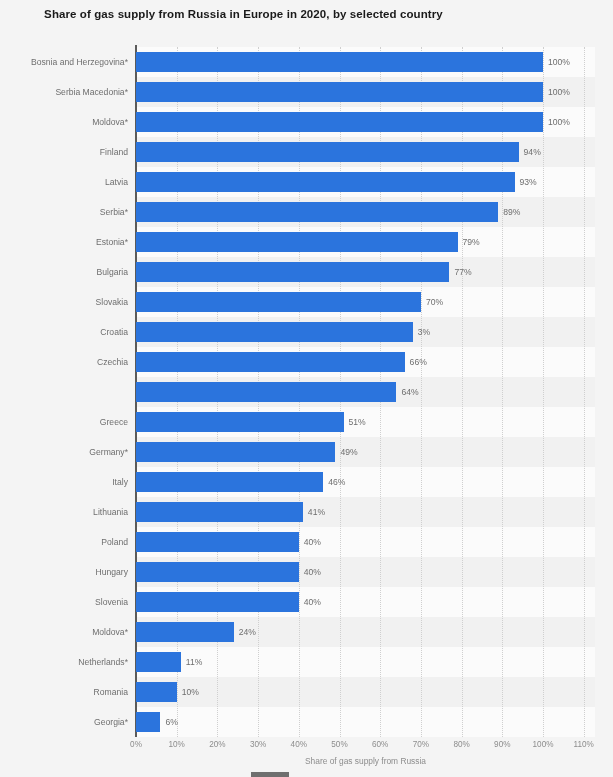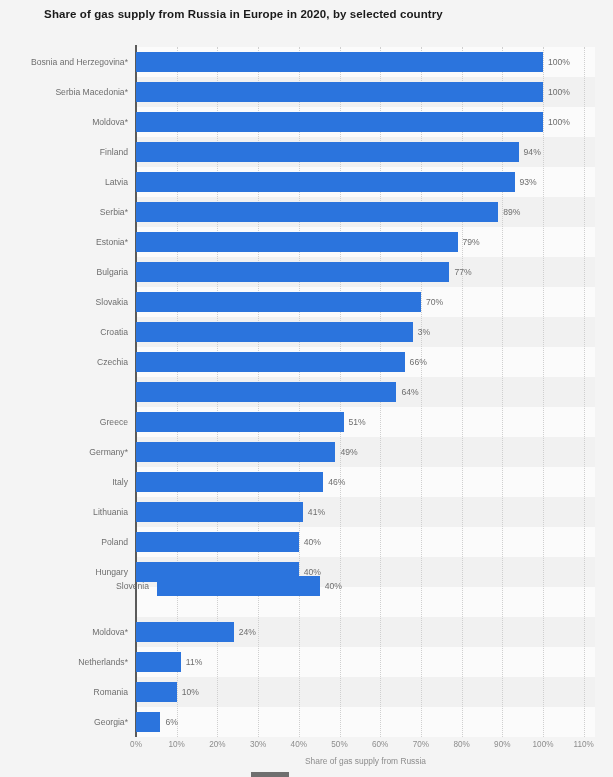--- a/index.html
+++ b/index.html
@@ -280,21 +280,21 @@
       <div class="bar-row" style="top: 487px;">
         <div class="cat-label">Poland</div>
         <div class="bar" style="width: 162.8px; background: rgb(43, 116, 221);"></div>
         <div class="bar-value" style="left: 298.8px;">40%</div>
       </div>
       <div class="bar-row" style="top: 517px;">
         <div class="cat-label">Hungary</div>
         <div class="bar" style="width: 162.8px; background: rgb(43, 116, 221);"></div>
         <div class="bar-value" style="left: 298.8px;">40%</div>
       </div>
-      <div class="bar-row" style="top: 531px; margin-left: 21px;">
+      <div class="bar-row" style="top: 547px;">
         <div class="cat-label">Slovenia</div>
         <div class="bar" style="width: 162.8px; background: rgb(43, 116, 221);"></div>
         <div class="bar-value" style="left: 298.8px;">40%</div>
       </div>
       <div class="bar-row" style="top: 577px;">
         <div class="cat-label">Moldova*</div>
         <div class="bar" style="width: 97.68px; background: rgb(43, 116, 221);"></div>
         <div class="bar-value" style="left: 233.68px;">24%</div>
       </div>
       <div class="bar-row" style="top: 607px;">

